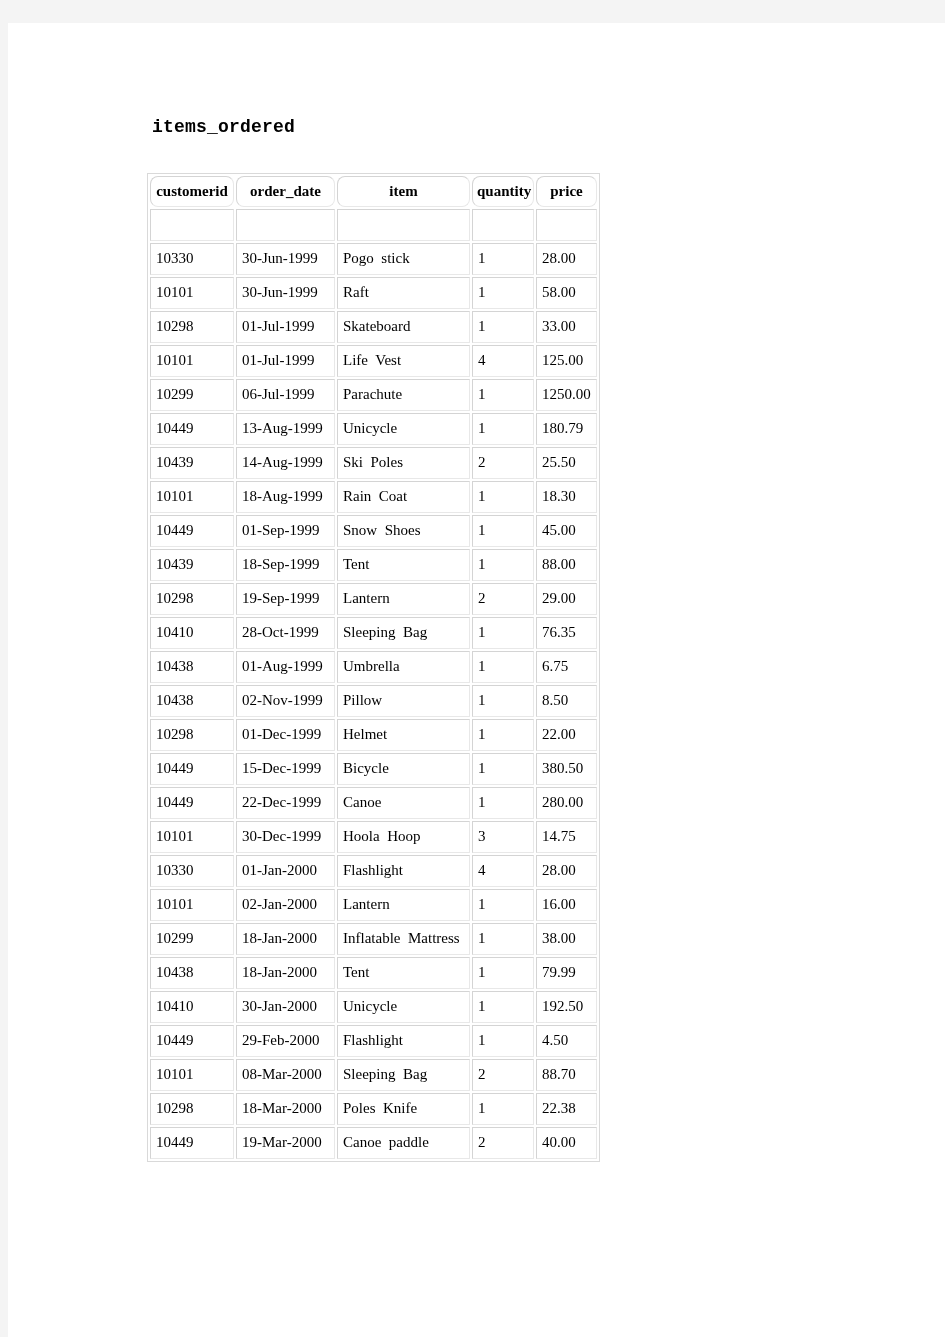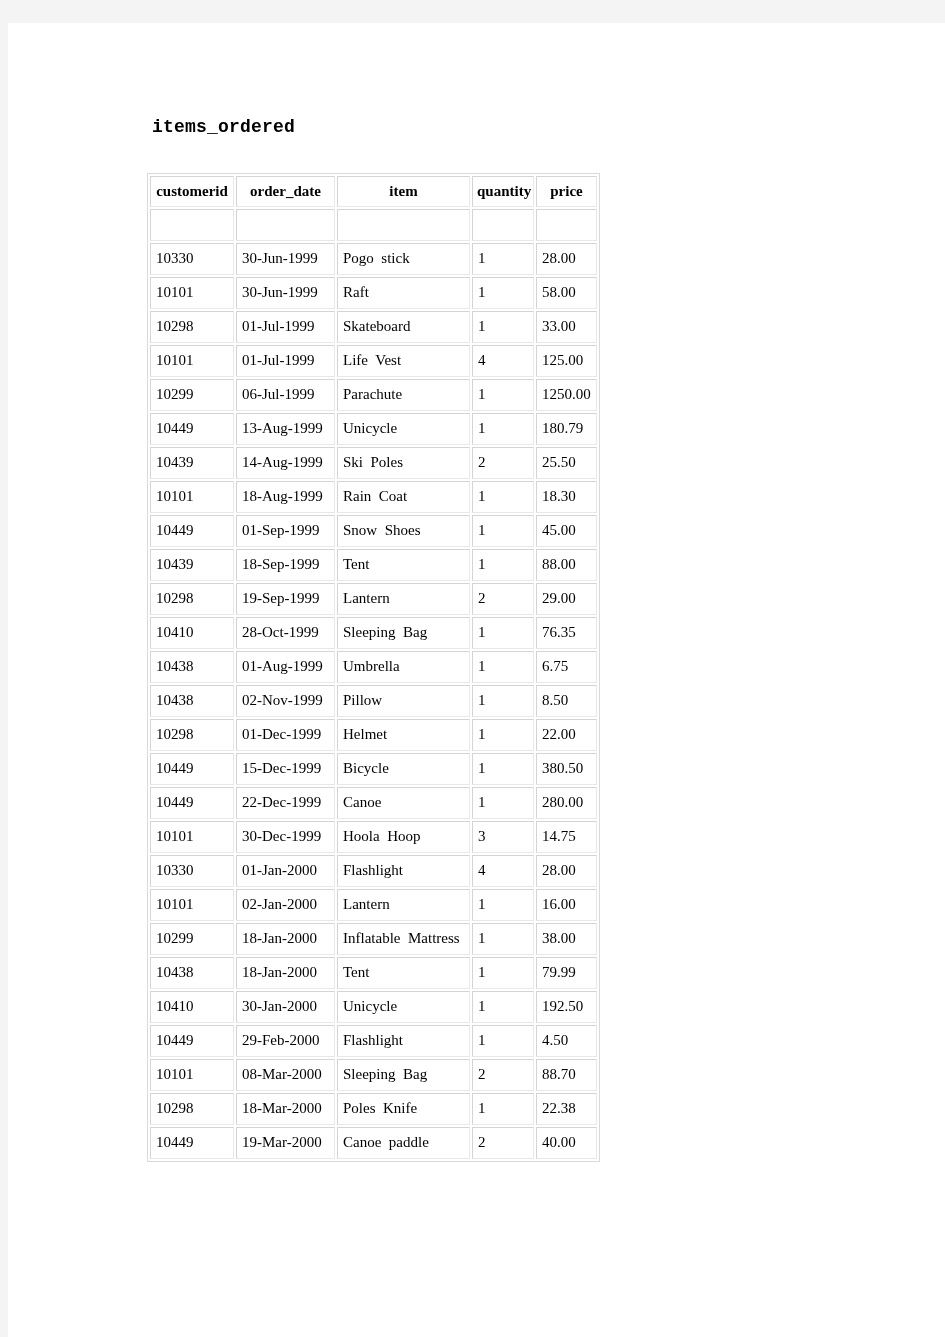--- a/index.html
+++ b/index.html
@@ -61,20 +61,21 @@
     padding: 4px 4px 4px 5px;
     vertical-align: middle;
     line-height: 1.25;
     white-space: pre;
     overflow: hidden;
   }
   table#items-table th {
     font-weight: bold;
     text-align: center;
     padding: 5px 4px;
+    border-radius: 8px;
   }
   table#items-table td {
     text-align: left;
     height: 22px;
   }
 
   
   tr.blank-row td.blank-cell {
     height: 26px;
   }

